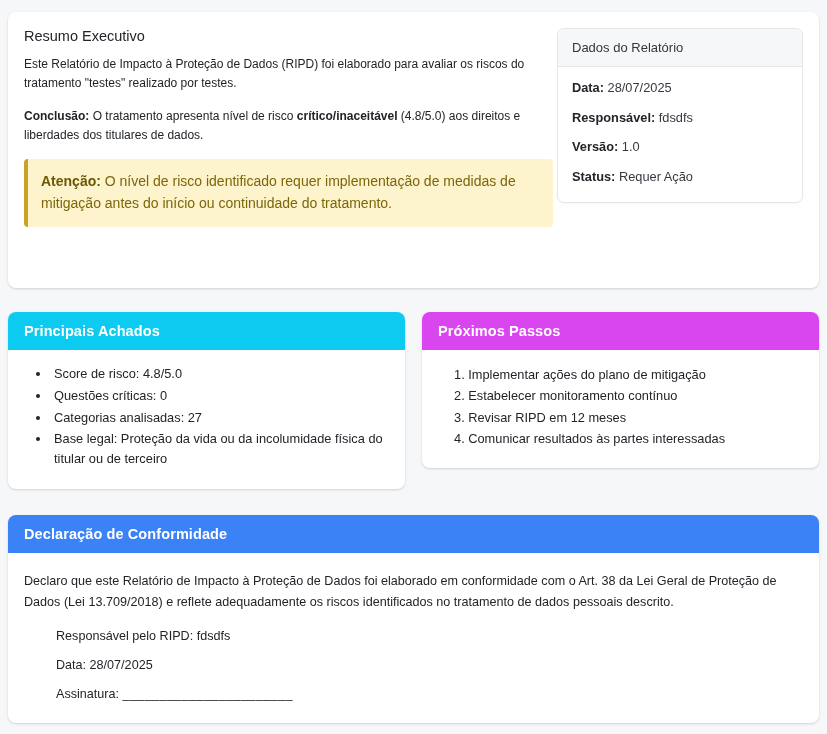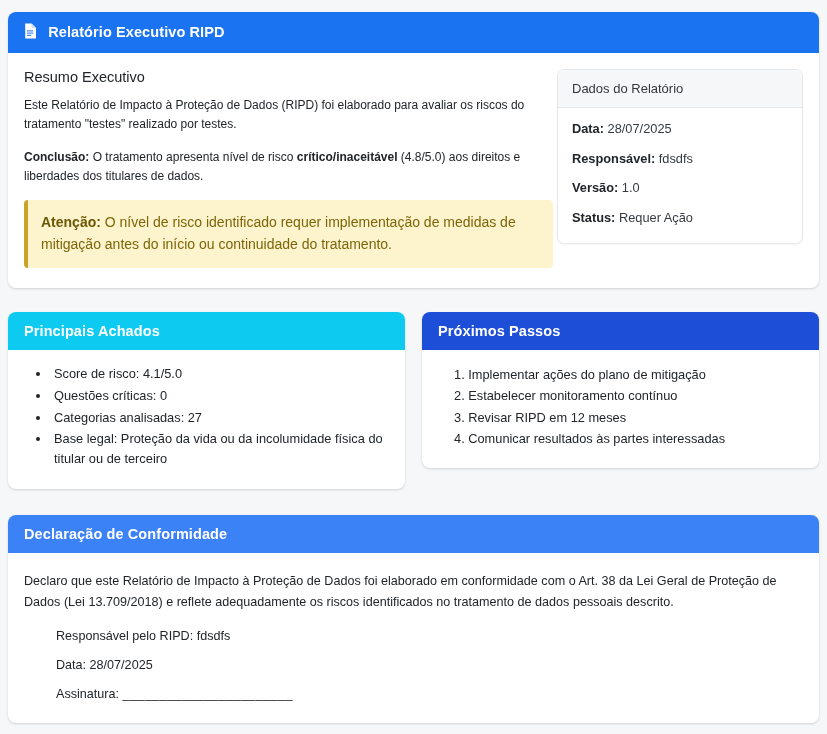--- a/index.html
+++ b/index.html
@@ -27,21 +27,21 @@
   }
   .card-head {
     padding: 11px 16px;
     font-size: 14.5px;
     font-weight: bold;
     color: #ffffff;
     letter-spacing: .1px;
   }
   .card-head.primary   { background: #1a73f0; }
   .card-head.info      { background: #0dcaf0; }
-  .card-head.success   { background: #1d4ed8; }
+  .card-head.success   { background: #d946ef; }
   .card-head.secondary { background: #3b82f6; }
 
   
   .report-card { height: 276px; }
   .report-body {
     display: flex;
     padding: 16px 16px 0 16px;
   }
   .report-left  { flex: 1 1 auto; min-width: 0; padding-right: 4px; }
   .report-right { flex: 0 0 246px; }
@@ -152,32 +152,20 @@
   .decl-kv .k { font-weight: normal; padding-left: 32px; }
   .decl-kv:last-child { margin-bottom: 0; }
   .sig-line { letter-spacing: .4px; }
 </style>
 </head>
 <body>
 
 <div class="page">
 
   <div class="card report-card">
-    <div class="card-head primary">
-      <span style="display:inline-block;vertical-align:-2px;margin-right:7px;">
-        <svg width="13" height="16" viewBox="0 0 13 16" aria-hidden="true">
-          <path d="M1.2 0.6h6.3L12 5.1v10.3H1.2z" fill="#ffffff"></path>
-          <path d="M7.5 0.6L12 5.1H7.5z" fill="#cfe0fb"></path>
-          <rect x="3" y="7.4" width="6.2" height="1" fill="#1a73f0"></rect>
-          <rect x="3" y="9.6" width="6.2" height="1" fill="#1a73f0"></rect>
-          <rect x="3" y="11.8" width="4.2" height="1" fill="#1a73f0"></rect>
-        </svg>
-      </span>
-      <span>Relatório Executivo RIPD</span>
-    </div>
 
     <div class="report-body">
 
       <div class="report-left">
         <div class="section-title">Resumo Executivo</div>
 
         <p class="para">Este Relatório de Impacto à Proteção de Dados (RIPD) foi elaborado para avaliar os riscos do tratamento "testes" realizado por testes.</p>
 
         <p class="para"><b>Conclusão:</b><span> O tratamento apresenta nível de risco </span><b>crítico/inaceitável</b><span> (4.8/5.0) aos direitos e liberdades dos titulares de dados.</span></p>
 
@@ -211,21 +199,21 @@
     </div>
   </div>
 
   <div class="mid-row">
 
     <div class="mid-col">
       <div class="card">
         <div class="card-head info">Principais Achados</div>
         <div class="mid-card-body">
           <ul class="findings">
-            <li>Score de risco: 4.1/5.0</li>
+            <li>Score de risco: 4.8/5.0</li>
             <li>Questões críticas: 0</li>
             <li>Categorias analisadas: 27</li>
             <li>Base legal: Proteção da vida ou da incolumidade física do titular ou de terceiro</li>
           </ul>
         </div>
       </div>
     </div>
 
     <div class="mid-col">
       <div class="card">

